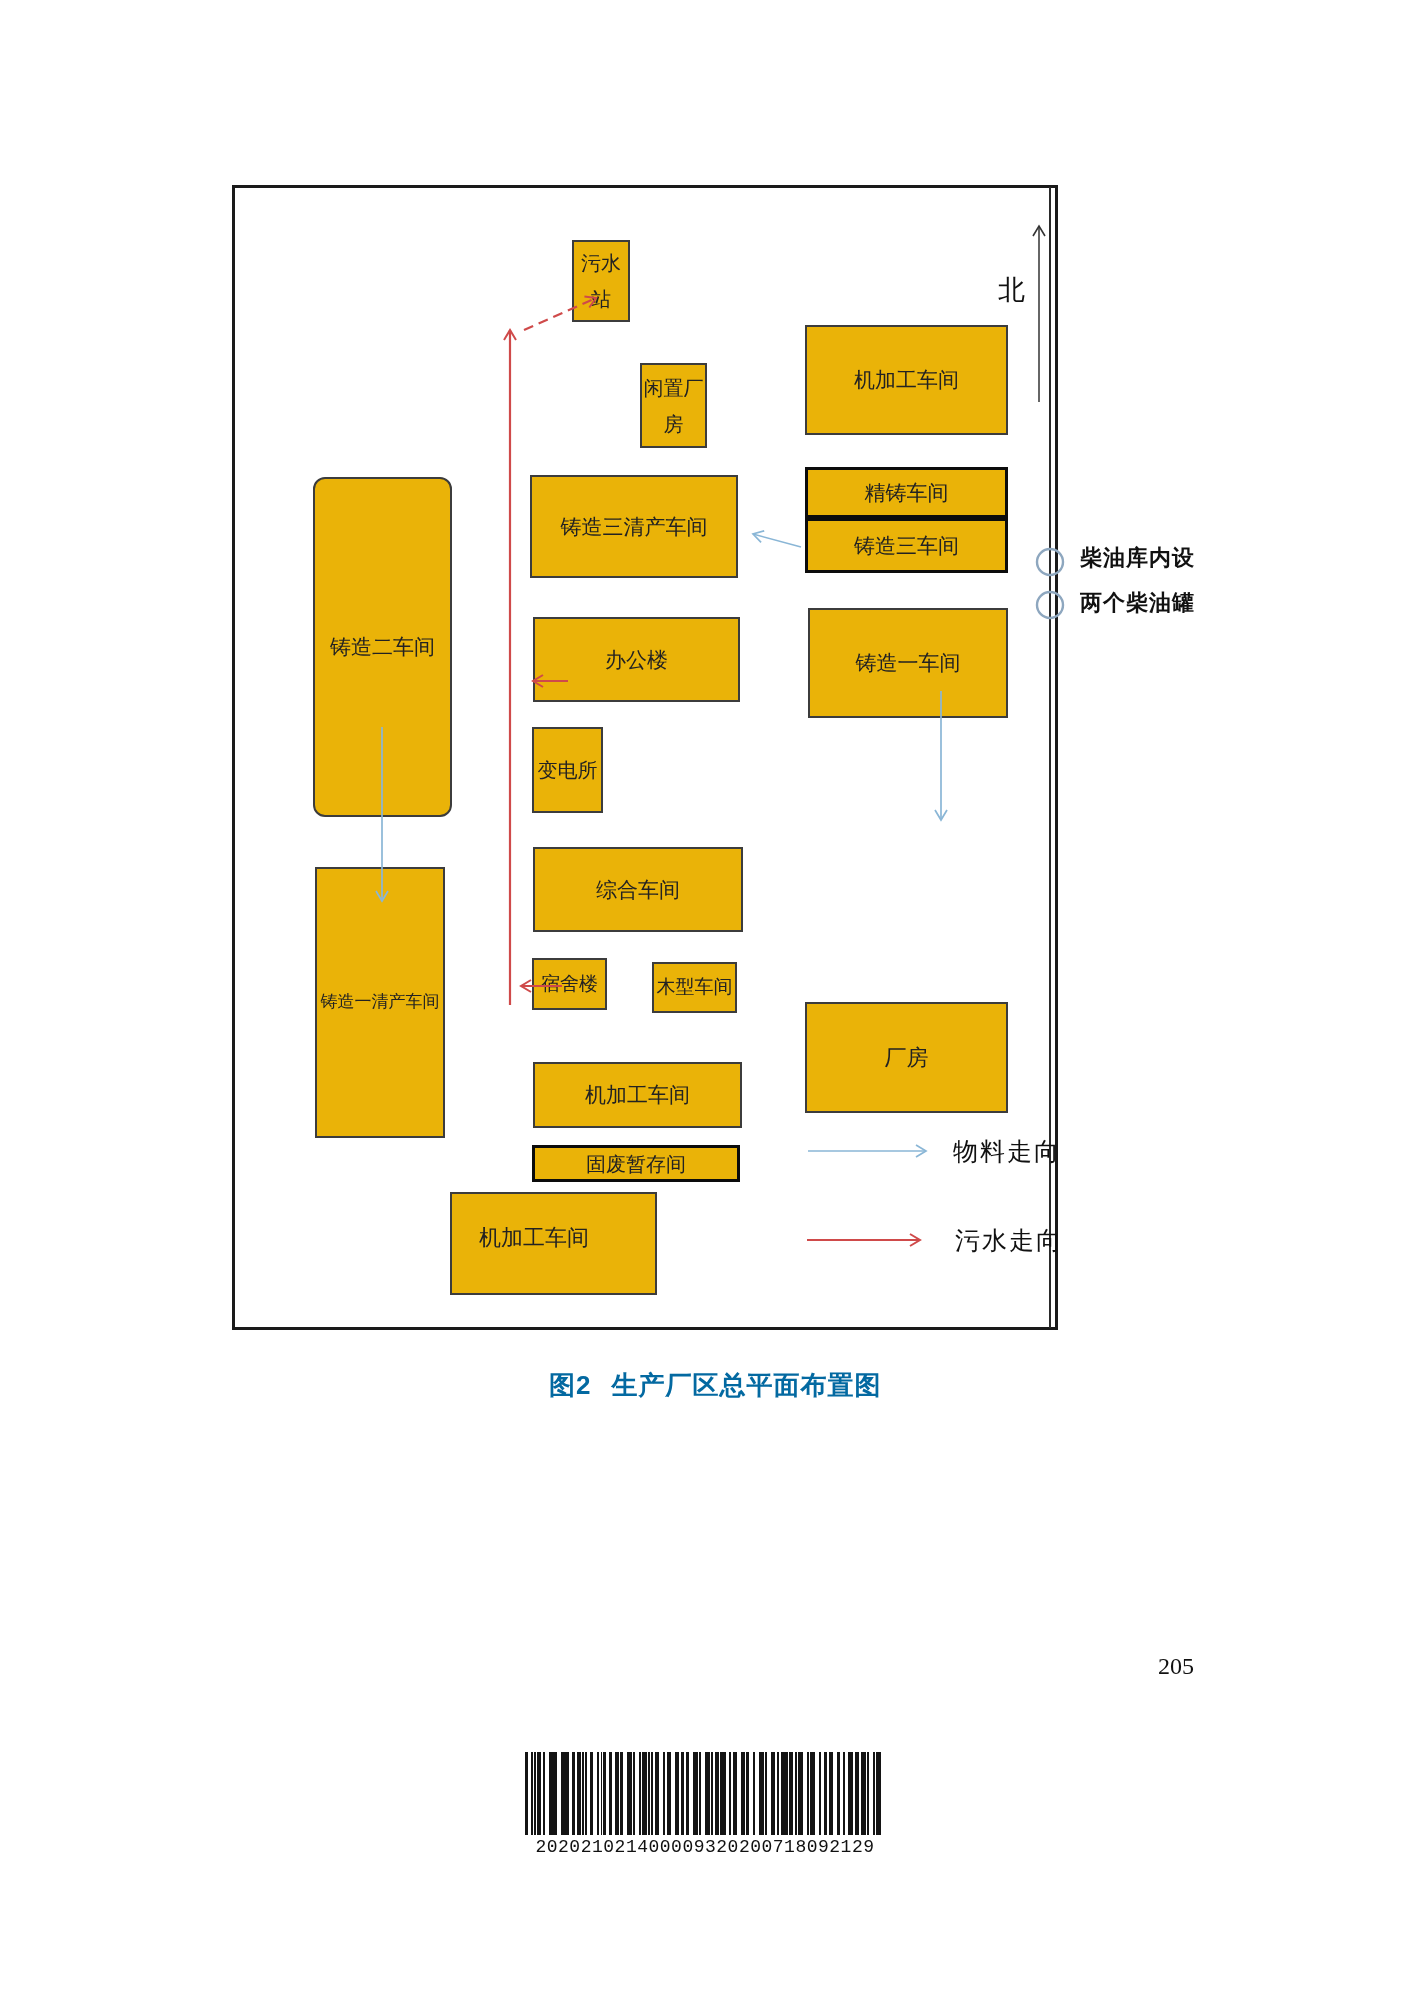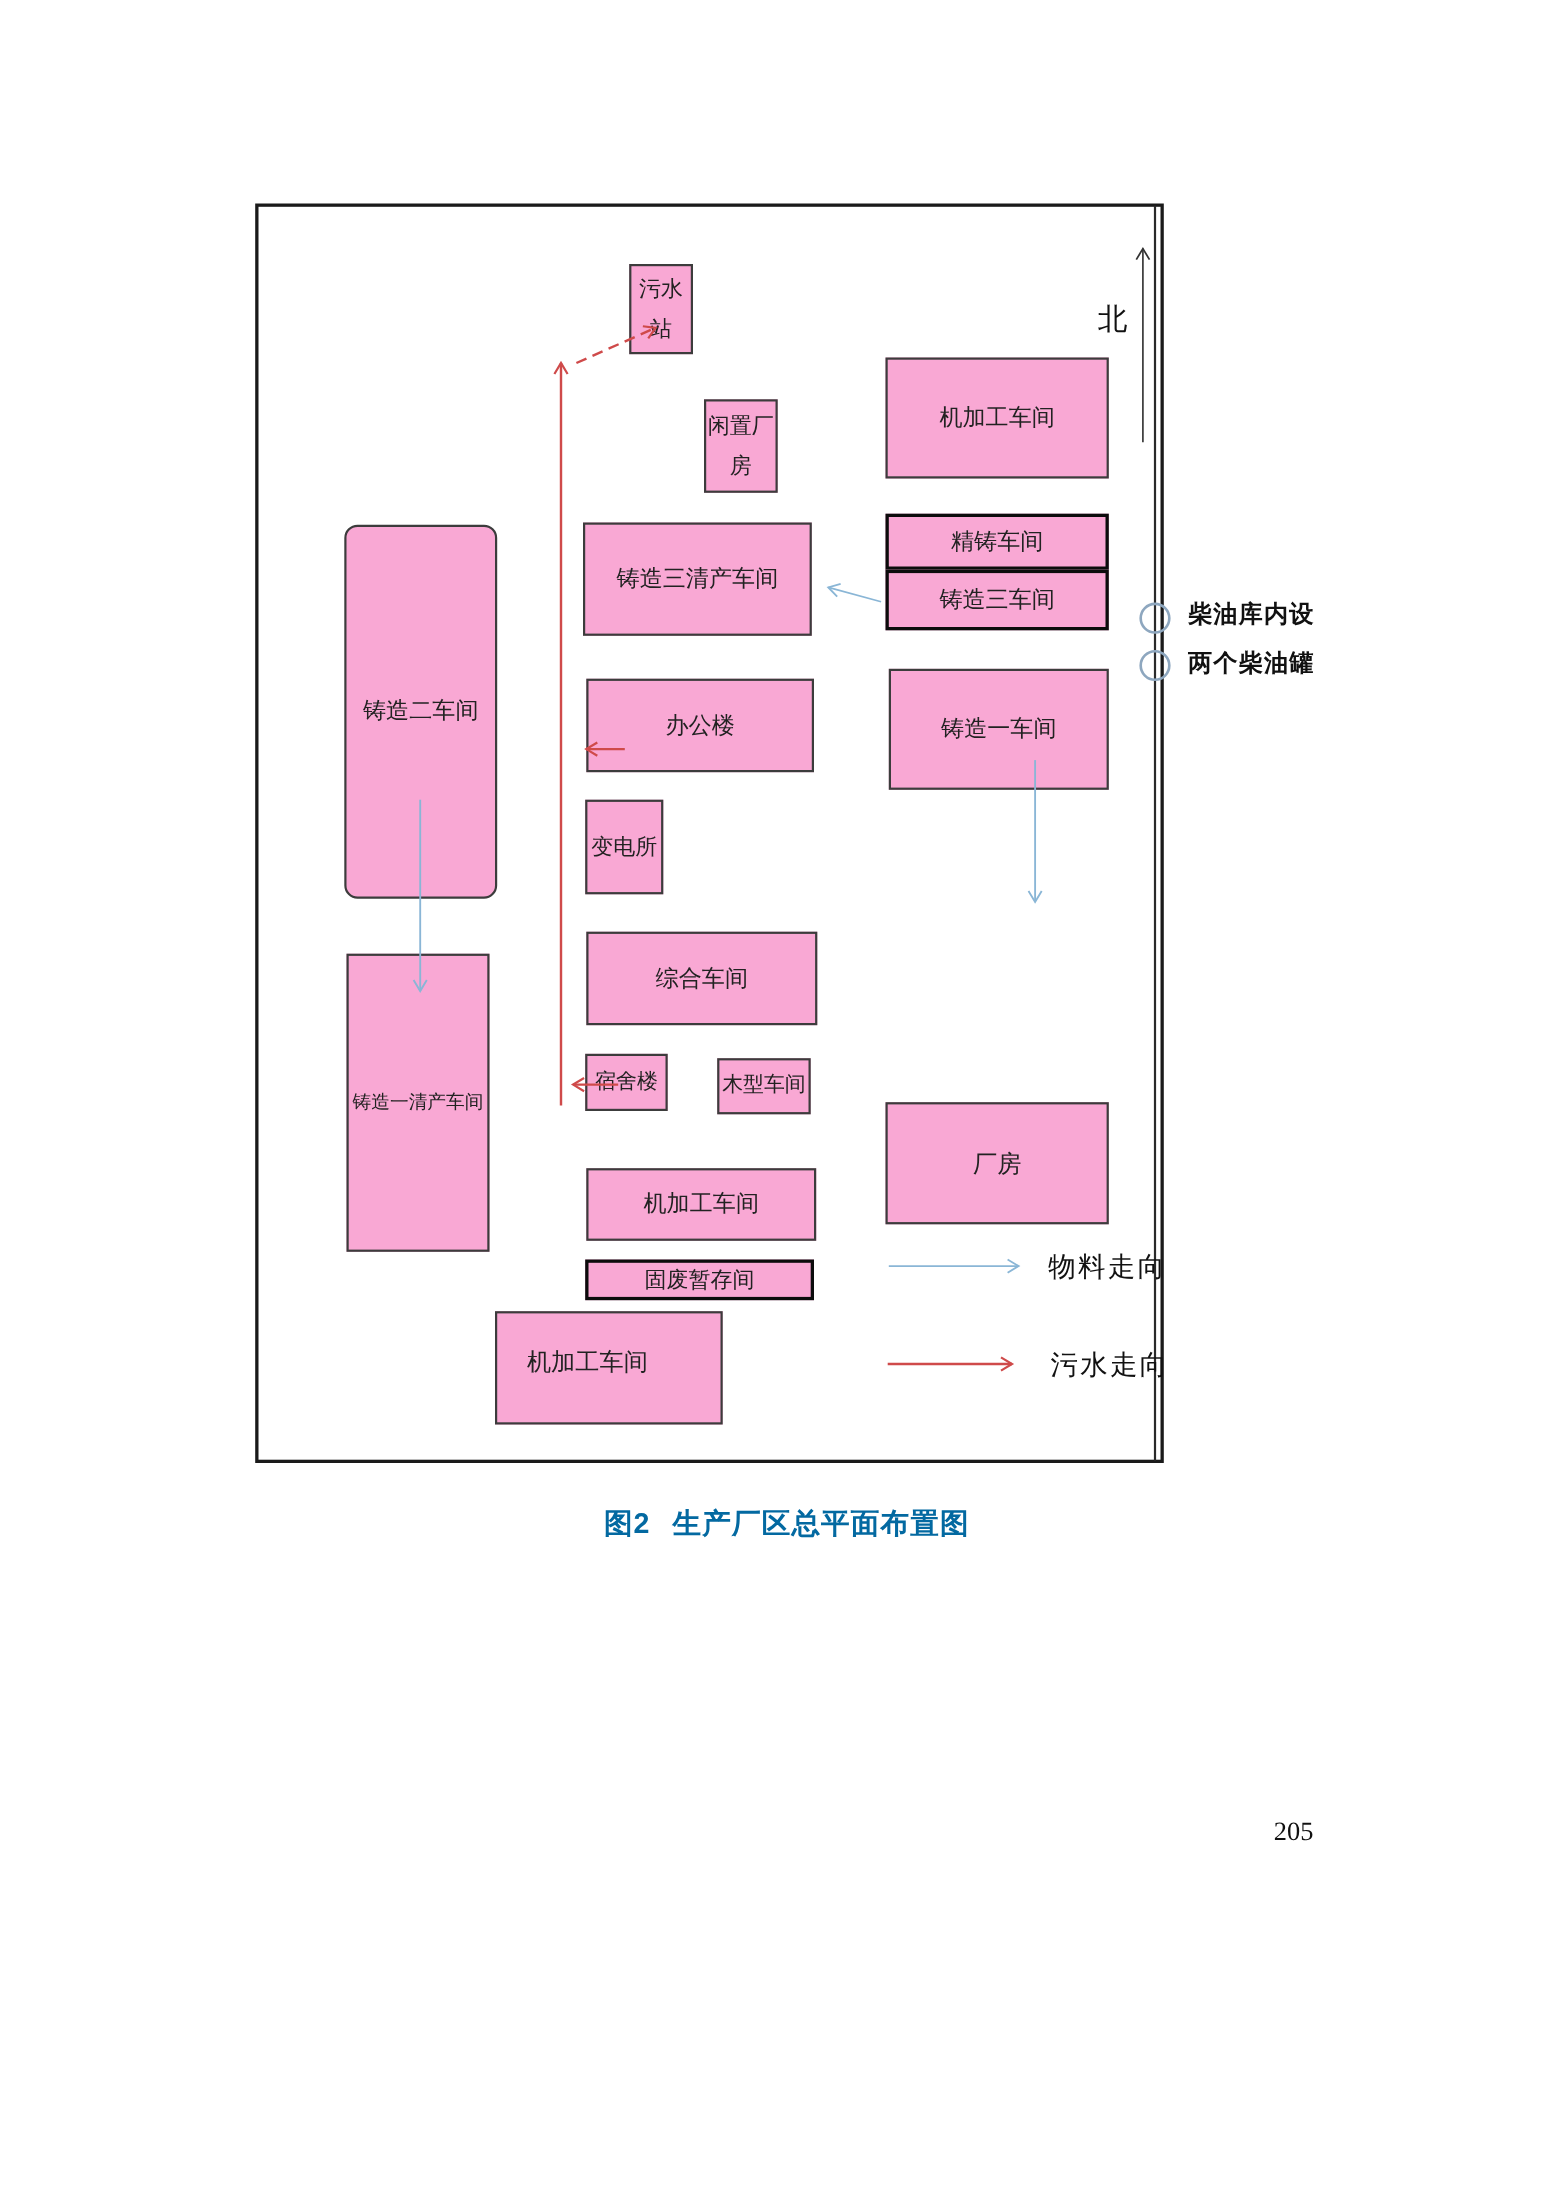--- a/index.html
+++ b/index.html
@@ -17,21 +17,21 @@
     position:absolute;left:232px;top:185px;width:826px;height:1145px;
     border:3px solid #1a1a1a;box-sizing:border-box;background:#fff;
   }
   .frame-inner-right{
     position:absolute;top:187px;left:1049px;width:2px;height:1141px;
     background:#2a2a2a;
   }
   
   .b{
     position:absolute;box-sizing:border-box;
-    border:2px solid #3c3c3c;background:#f9a8d4;
+    border:2px solid #3c3c3c;background:#eab308;
     display:flex;align-items:center;justify-content:center;
     text-align:center;line-height:1.8;color:#222;
   }
   .b.thick{border:3px solid #0c0c0c;}
   .f22{font-size:22px;} .f21{font-size:21px;} .f20{font-size:20px;}
   .f19{font-size:19px;} .f17{font-size:17px;}
   .bold{font-weight:normal;}
   .tl{align-items:flex-start;justify-content:flex-start;text-align:left;
       padding:24px 0 0 27px;}
   
@@ -172,14 +172,18 @@
     <circle cx="1050" cy="605" r="13" fill="none" stroke="#8ea7bf" stroke-width="2.4"></circle>
   </svg>
 
   <div class="caption">
     <span>图2</span>
     <span>生产厂区总平面布置图</span>
   </div>
 
   <div class="page-number">205</div>
 
+  <div class="barcode">
+    <div class="barcode-bars"></div>
+    <div class="barcode-digits">202021021400009320200718092129</div>
+  </div>
 
 </div>
 
 </body></html>

